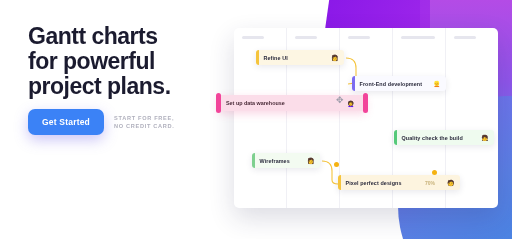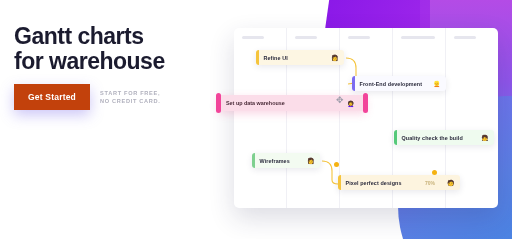--- a/index.html
+++ b/index.html
@@ -29,33 +29,33 @@
     left:398px;top:96px;width:220px;height:220px;
     border-radius:50%;
     background:linear-gradient(150deg,#7b6bf0 0%,#5a7fe4 40%,#3f86e0 75%,#3b8ade 100%);
   }
   .shape-violet-strip{
     position:absolute;left:430px;top:0px;width:90px;height:180px;
     background:linear-gradient(180deg,#b44be6 0%,#8f55ea 45%,#6a74ea 80%,#5a83e3 100%);
   }
 
   
-  .copy{position:absolute;left:14px;top:24px;width:190px;z-index:6;}
+  .copy{position:absolute;left:28px;top:24px;width:190px;z-index:6;}
   .headline{
     font-size:23px;line-height:25px;font-weight:bold;color:#1b1b2f;
     letter-spacing:-0.5px;margin:0 0 10px 0;
   }
   .headline span{display:block;}
   .subcopy{
     font-size:8.5px;line-height:13px;color:#6b6b7b;margin:0 0 13px 0;
     max-width:170px;
   }
   .cta-row{display:flex;align-items:center;gap:10px;}
   .cta-btn{
-    background:#c2410c;color:#fff;border:none;border-radius:0;
+    background:#3b82f6;color:#fff;border:none;border-radius:7px;
     font-size:8.5px;font-weight:bold;padding:8px 14px;cursor:pointer;
     box-shadow:0 5px 14px rgba(108,92,231,.35);
     font-family:"Liberation Sans", sans-serif;letter-spacing:.2px;
   }
   .cta-note{font-size:5.6px;line-height:8px;color:#b0b0bd;letter-spacing:.7px;font-weight:bold;}
   .cta-note span{display:block;}
 
   
   .card{
     position:absolute;left:234px;top:28px;width:264px;height:180px;
@@ -132,21 +132,22 @@
 <div class="stage">
 
   <div class="shape-purple"></div>
   <div class="shape-purple-fill"></div>
   <div class="shape-violet-strip"></div>
   <div class="shape-blue"></div>
 
   <div class="copy">
     <h1 class="headline">
       <span>Gantt charts</span>
-      <span>for warehouse</span>
+      <span>for powerful</span>
+      <span>project plans.</span>
     </h1>
     <div class="cta-row">
       <button class="cta-btn">Get Started</button>
       <div class="cta-note">
         <span>START FOR FREE,</span>
         <span>NO CREDIT CARD.</span>
       </div>
     </div>
   </div>
 

